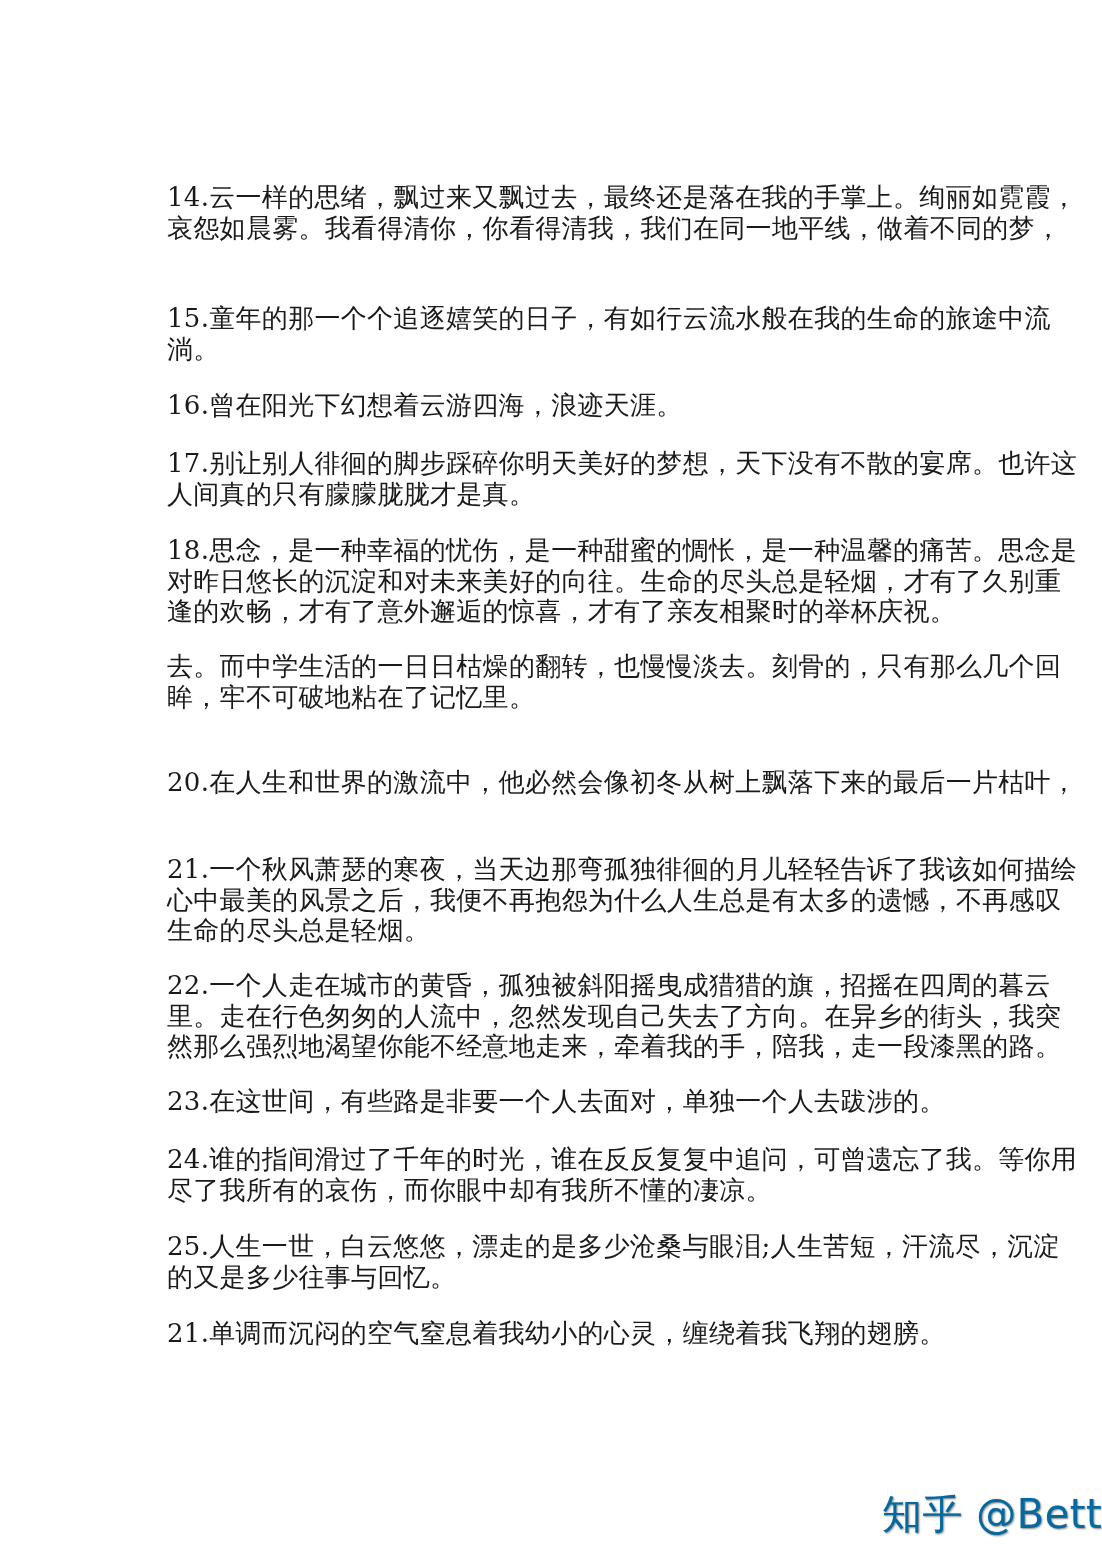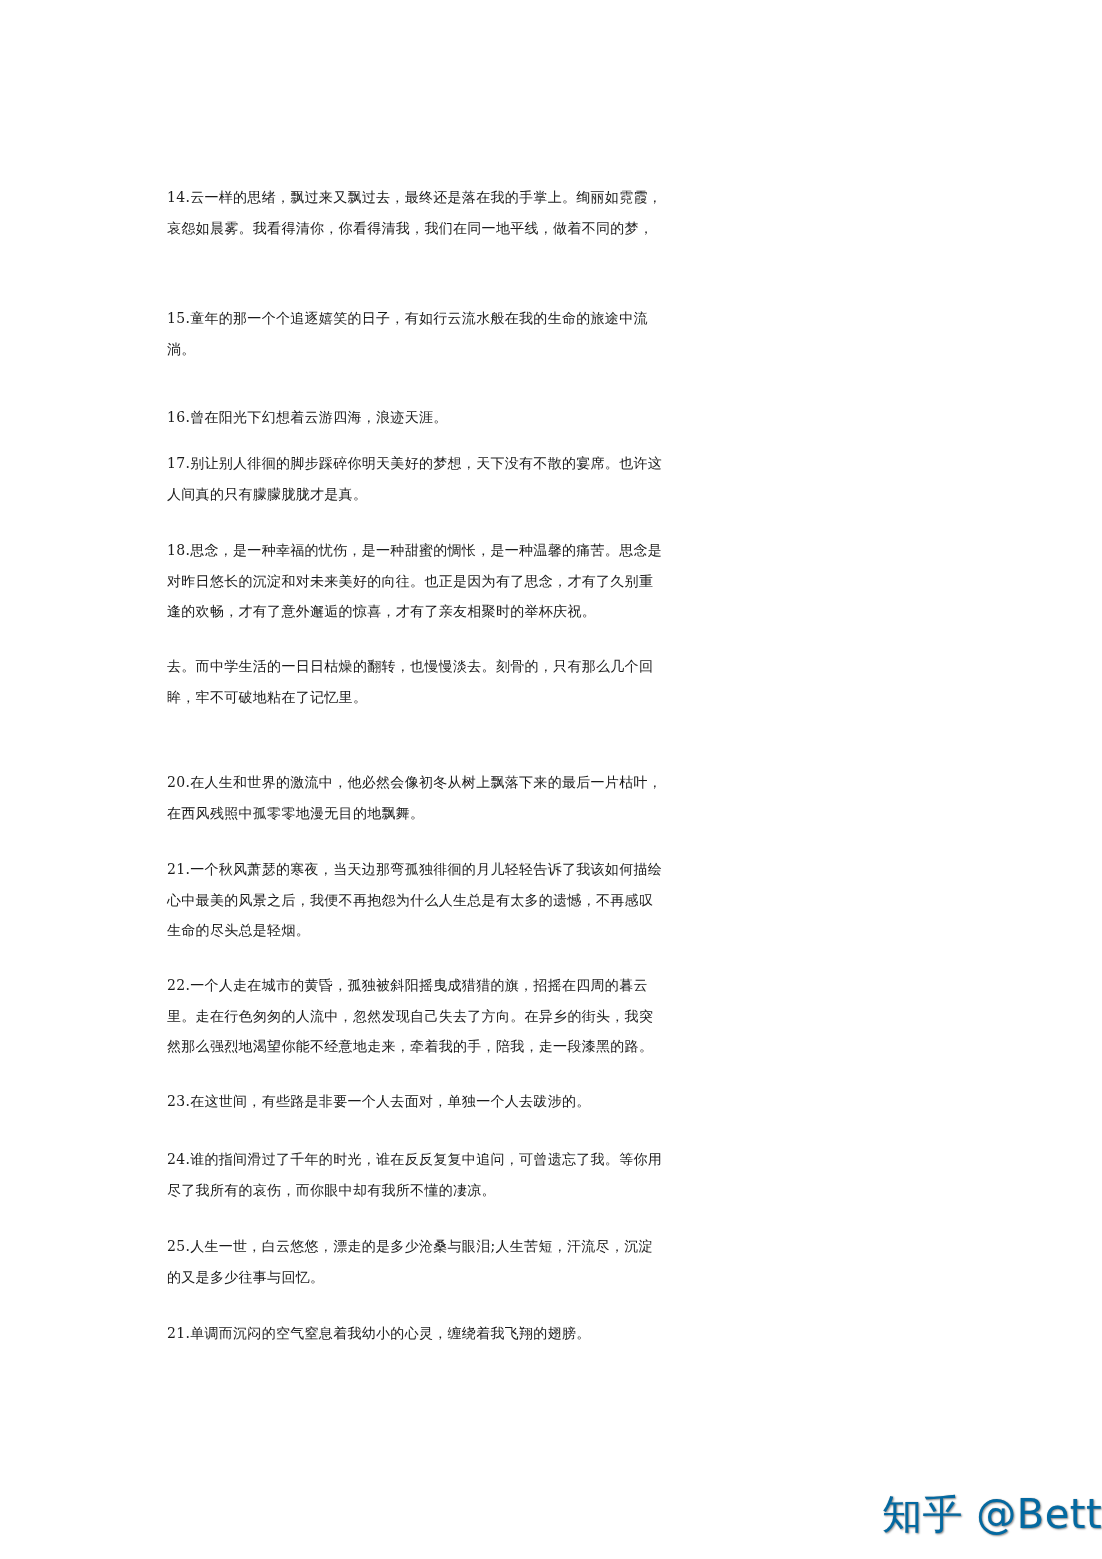--- a/index.html
+++ b/index.html
@@ -18,21 +18,21 @@
     .doc {
       position: absolute;
       left: 167px;
       top: 182px;
       width: 800px;
     }
     .para {
       position: absolute;
       left: 0;
       margin: 0;
-      font-size: 14px;
+      font-size: 26px;
       line-height: 30.5px;
       letter-spacing: 0.3px;
       white-space: nowrap;
     }
     .para .line {
       display: block;
     }
     .watermark {
       position: absolute;
       left: 882px;
@@ -53,43 +53,42 @@
   <p class="para" style="top:0px">
     <span class="line">14.云一样的思绪，飘过来又飘过去，最终还是落在我的手掌上。绚丽如霓霞，</span>
     <span class="line">哀怨如晨雾。我看得清你，你看得清我，我们在同一地平线，做着不同的梦，</span>
   </p>
 
   <p class="para" style="top:121px">
     <span class="line">15.童年的那一个个追逐嬉笑的日子，有如行云流水般在我的生命的旅途中流</span>
     <span class="line">淌。</span>
   </p>
 
-  <p class="para" style="top:220px">
+  <p class="para" style="top:208px">
     <span class="line">16.曾在阳光下幻想着云游四海，浪迹天涯。</span>
   </p>
 
   <p class="para" style="top:266px">
     <span class="line">17.别让别人徘徊的脚步踩碎你明天美好的梦想，天下没有不散的宴席。也许这</span>
     <span class="line">人间真的只有朦朦胧胧才是真。</span>
   </p>
 
   <p class="para" style="top:353px">
     <span class="line">18.思念，是一种幸福的忧伤，是一种甜蜜的惆怅，是一种温馨的痛苦。思念是</span>
-    <span class="line">对昨日悠长的沉淀和对未来美好的向往。也正是因为有了思念，才有了久别重</span>
+    <span class="line">对昨日悠长的沉淀和对未来美好的向往。生命的尽头总是轻烟，才有了久别重</span>
     <span class="line">逢的欢畅，才有了意外邂逅的惊喜，才有了亲友相聚时的举杯庆祝。</span>
   </p>
 
   <p class="para" style="top:469px">
     <span class="line">去。而中学生活的一日日枯燥的翻转，也慢慢淡去。刻骨的，只有那么几个回</span>
     <span class="line">眸，牢不可破地粘在了记忆里。</span>
   </p>
 
   <p class="para" style="top:585px">
     <span class="line">20.在人生和世界的激流中，他必然会像初冬从树上飘落下来的最后一片枯叶，</span>
-    <span class="line">在西风残照中孤零零地漫无目的地飘舞。</span>
   </p>
 
   <p class="para" style="top:672px">
     <span class="line">21.一个秋风萧瑟的寒夜，当天边那弯孤独徘徊的月儿轻轻告诉了我该如何描绘</span>
     <span class="line">心中最美的风景之后，我便不再抱怨为什么人生总是有太多的遗憾，不再感叹</span>
     <span class="line">生命的尽头总是轻烟。</span>
   </p>
 
   <p class="para" style="top:788px">
     <span class="line">22.一个人走在城市的黄昏，孤独被斜阳摇曳成猎猎的旗，招摇在四周的暮云</span>

